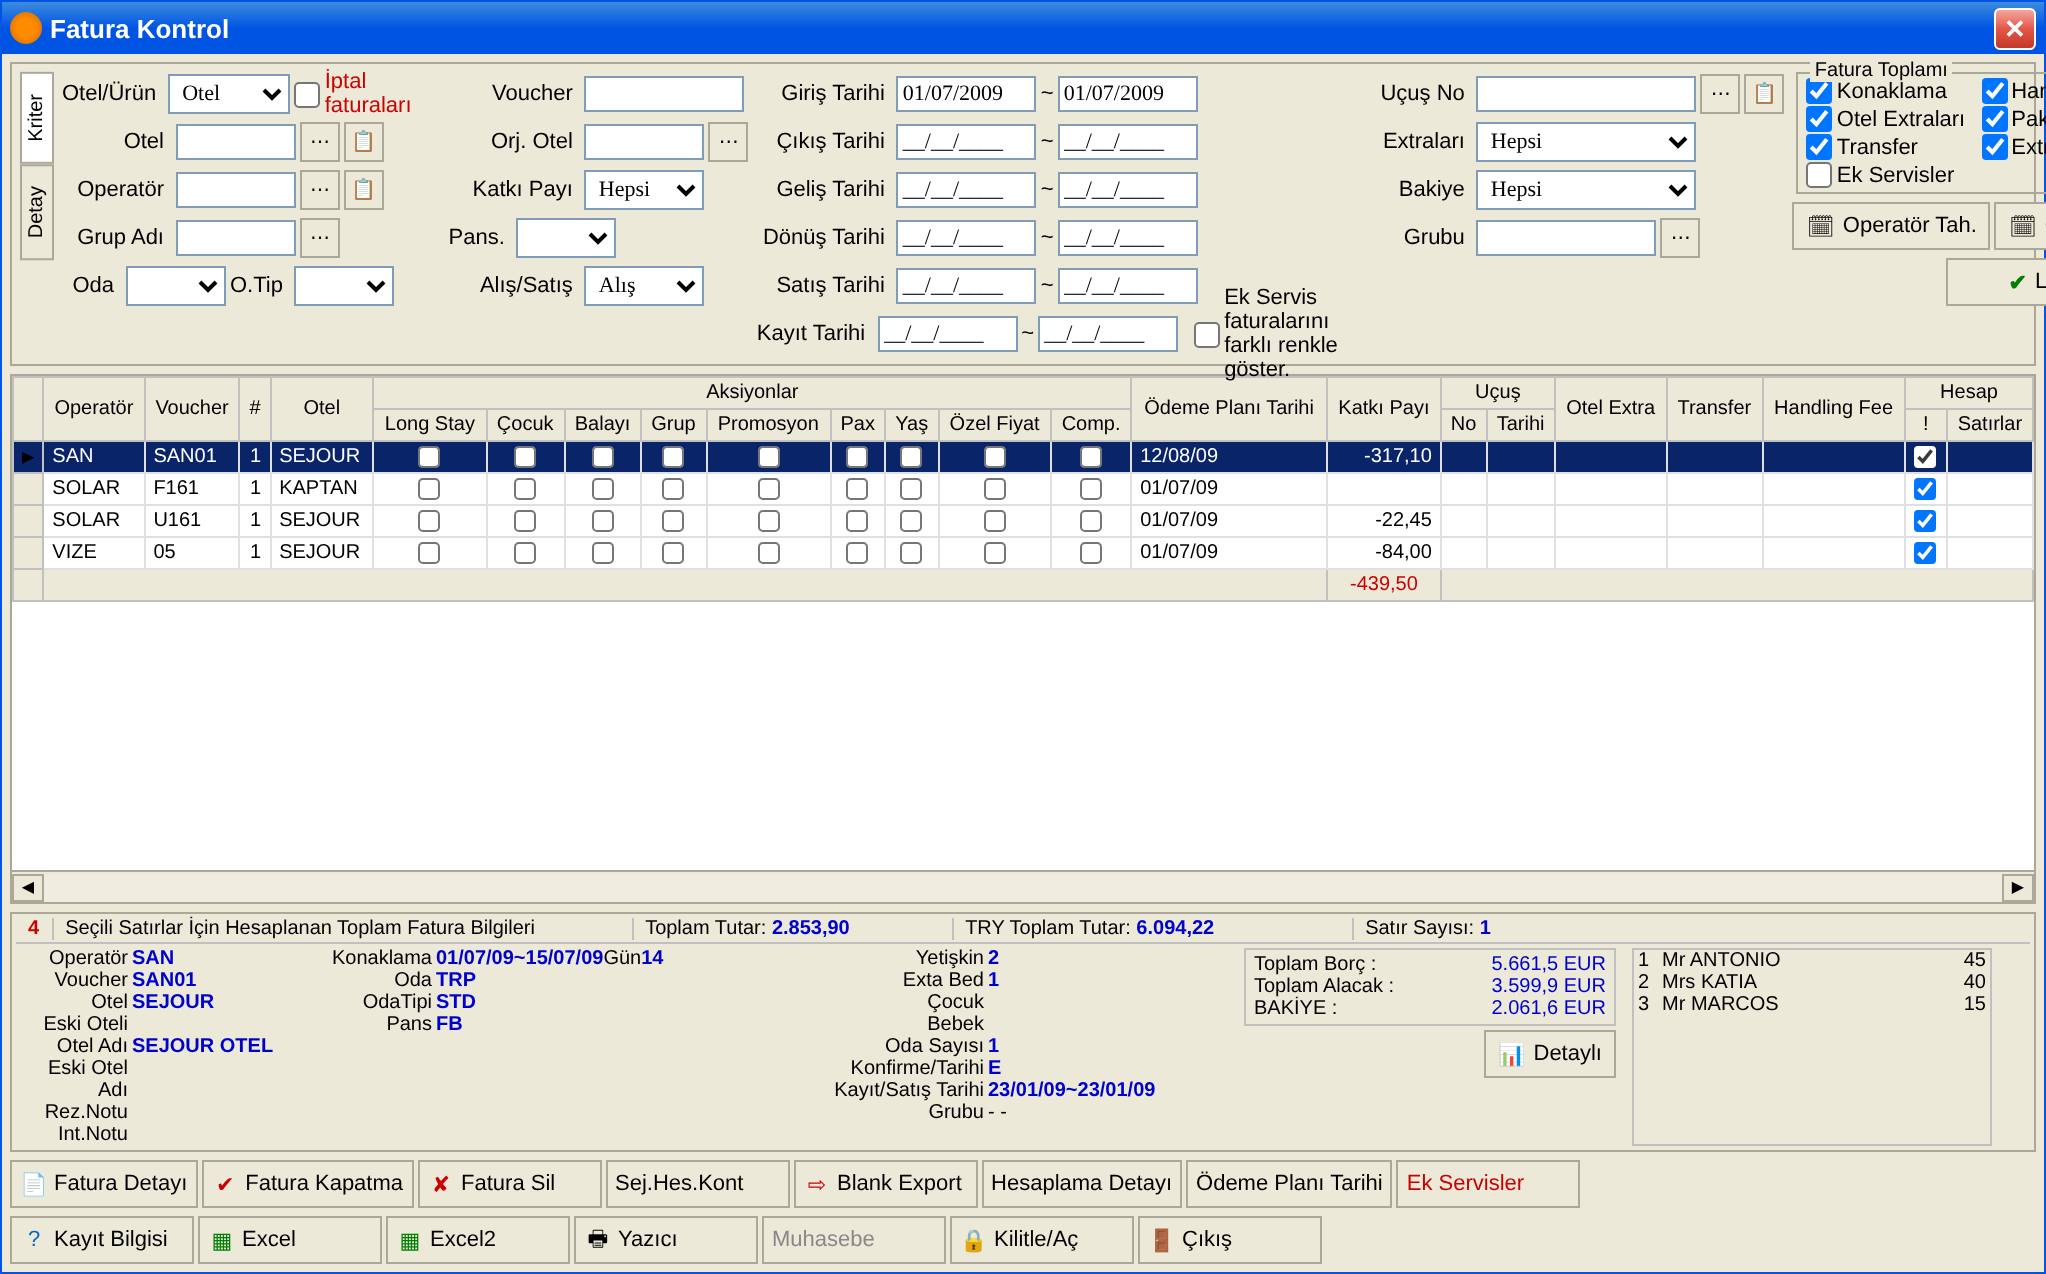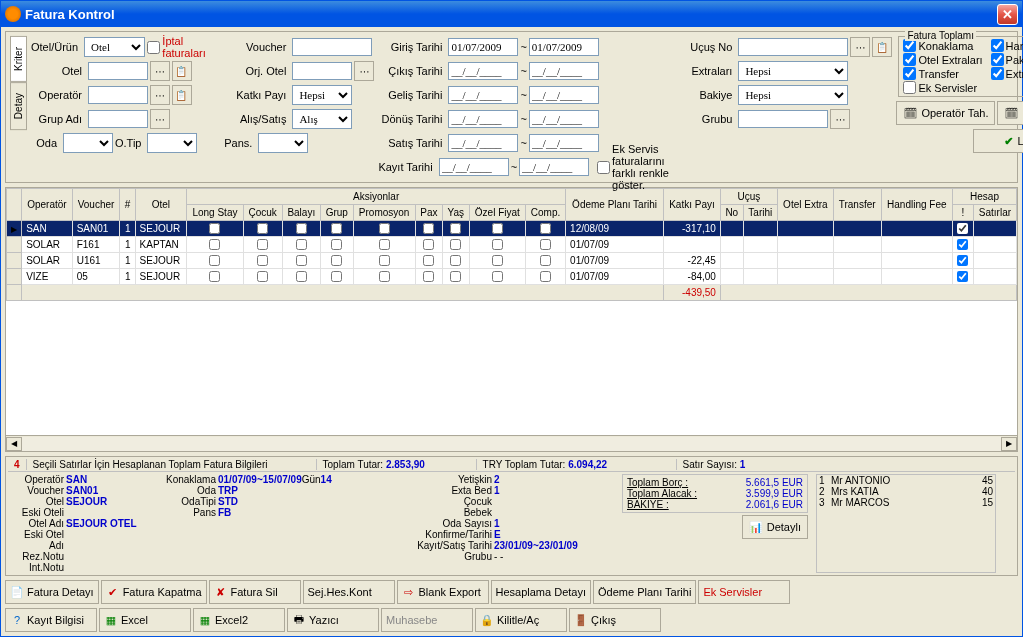--- a/index.html
+++ b/index.html
@@ -51,39 +51,39 @@
 .grid th { background: #ece9d8; border: 1px solid #c0c0c0; font-weight: normal; padding: 2px 4px; font-size: 10px; white-space: nowrap; }
 .grid th.group-th { border-bottom: none; }
 .grid td { border: 1px solid #e0e0e0; padding: 1px 4px; font-size: 10px; white-space: nowrap; height: 16px; }
 .grid tr.sel td { background: #0a246a; color: white; }
 .grid tr.sel td .cell-chk { accent-color: white; }
 .grid .row-ind { width: 12px; background: #ece9d8; border: 1px solid #c0c0c0; }
 .grid tr.sel .row-ind::before { content: "▶"; font-size: 8px; color: black; }
 .pink { color: #ff00ff; }
 .cell-chk { width: 11px; height: 11px; margin: 0 auto; display: block; }
 td.num { text-align: right; }
-.grid tfoot td { background: #ece9d8; border: 1px solid #c0c0c0; }
+.grid tfoot td { background: #ece9d8; border: 1px solid #c0c0c0; text-align: center; }
 
 .hscroll { height: 16px; background: #ece9d8; border-top: 1px solid #aca899; display: flex; align-items: center; }
 .hscroll-btn { width: 16px; height: 14px; border: 1px solid #aca899; background: #ece9d8; font-size: 8px; display: flex; align-items: center; justify-content: center; }
 .hscroll-track { flex: 1; height: 14px; background: #f0ede0; }
 
 .summary { margin: 2px; border: 1px solid #aca899; padding: 2px; font-size: 10px; }
 .summary-top { display: flex; border-bottom: 1px solid #c0c0c0; padding-bottom: 1px; }
 .sum-seg { padding: 0 6px; border-right: 1px solid #c0c0c0; }
 .sum-red { color: #cc0000; font-weight: bold; }
 .sum-blue { color: #0000cc; font-weight: bold; }
 .summary-body { display: flex; gap: 8px; padding-top: 2px; }
 .sum-col { display: flex; flex-direction: column; gap: 0; }
 .sum-line { display: flex; }
 .sum-lbl { width: 58px; text-align: right; padding-right: 2px; }
 .sum-val { color: #0000cc; font-weight: bold; }
 .sum-totals { margin-left: auto; border: 1px solid #c0c0c0; padding: 2px 4px; }
 .sum-tot-row { display: flex; gap: 6px; }
-.sum-tot-lbl { width: 90px; text-decoration: underline; }
+.sum-tot-lbl { width: 90px; }
 .sum-tot-val { width: 80px; text-align: right; color: #0000cc; }
 .pax-list { border: 1px solid #c0c0c0; width: 180px; font-size: 10px; }
 .pax-row { display: flex; padding: 0 2px; }
 .pax-idx { width: 12px; }
 .pax-name { flex: 1; }
 .pax-age { width: 20px; text-align: right; }
 
 .btnrow { display: flex; gap: 2px; padding: 2px; flex-wrap: wrap; }
 .tbtn { height: 24px; padding: 0 4px; border: 1px solid #aca899; background: #ece9d8; display: inline-flex; align-items: center; gap: 3px; cursor: pointer; font-size: 11px; min-width: 92px; }
 .tbtn .ticon { width: 14px; height: 14px; display: inline-flex; align-items: center; justify-content: center; font-size: 11px; }
@@ -152,26 +152,26 @@
           <div class="filter-row">
             <span class="lbl lbl-70">Orj. Otel</span>
             <input type="text" class="w60" style="">
             <button class="icon-btn">⋯</button>
           </div>
           <div class="filter-row">
             <span class="lbl lbl-70">Katkı Payı</span>
             <select class="w60"><option>Hepsi</option></select>
           </div>
           <div class="filter-row">
+            <span class="lbl" style="width:34px">Pans.</span>
+            <select class="w50"><option></option></select>
+          </div>
+          <div class="filter-row">
             <span class="lbl lbl-70">Alış/Satış</span>
             <select class="w60"><option>Alış</option></select>
-          </div>
-          <div class="filter-row">
-            <span class="lbl" style="width:34px">Pans.</span>
-            <select class="w50"><option></option></select>
           </div>
         </div>
 
         <div class="filter-col">
           <div class="filter-row">
             <span class="lbl lbl-70">Giriş Tarihi</span>
             <input type="text" class="w70" value="01/07/2009" style="">
             <span>~</span>
             <input type="text" class="w70" value="01/07/2009" style="">
           </div>

